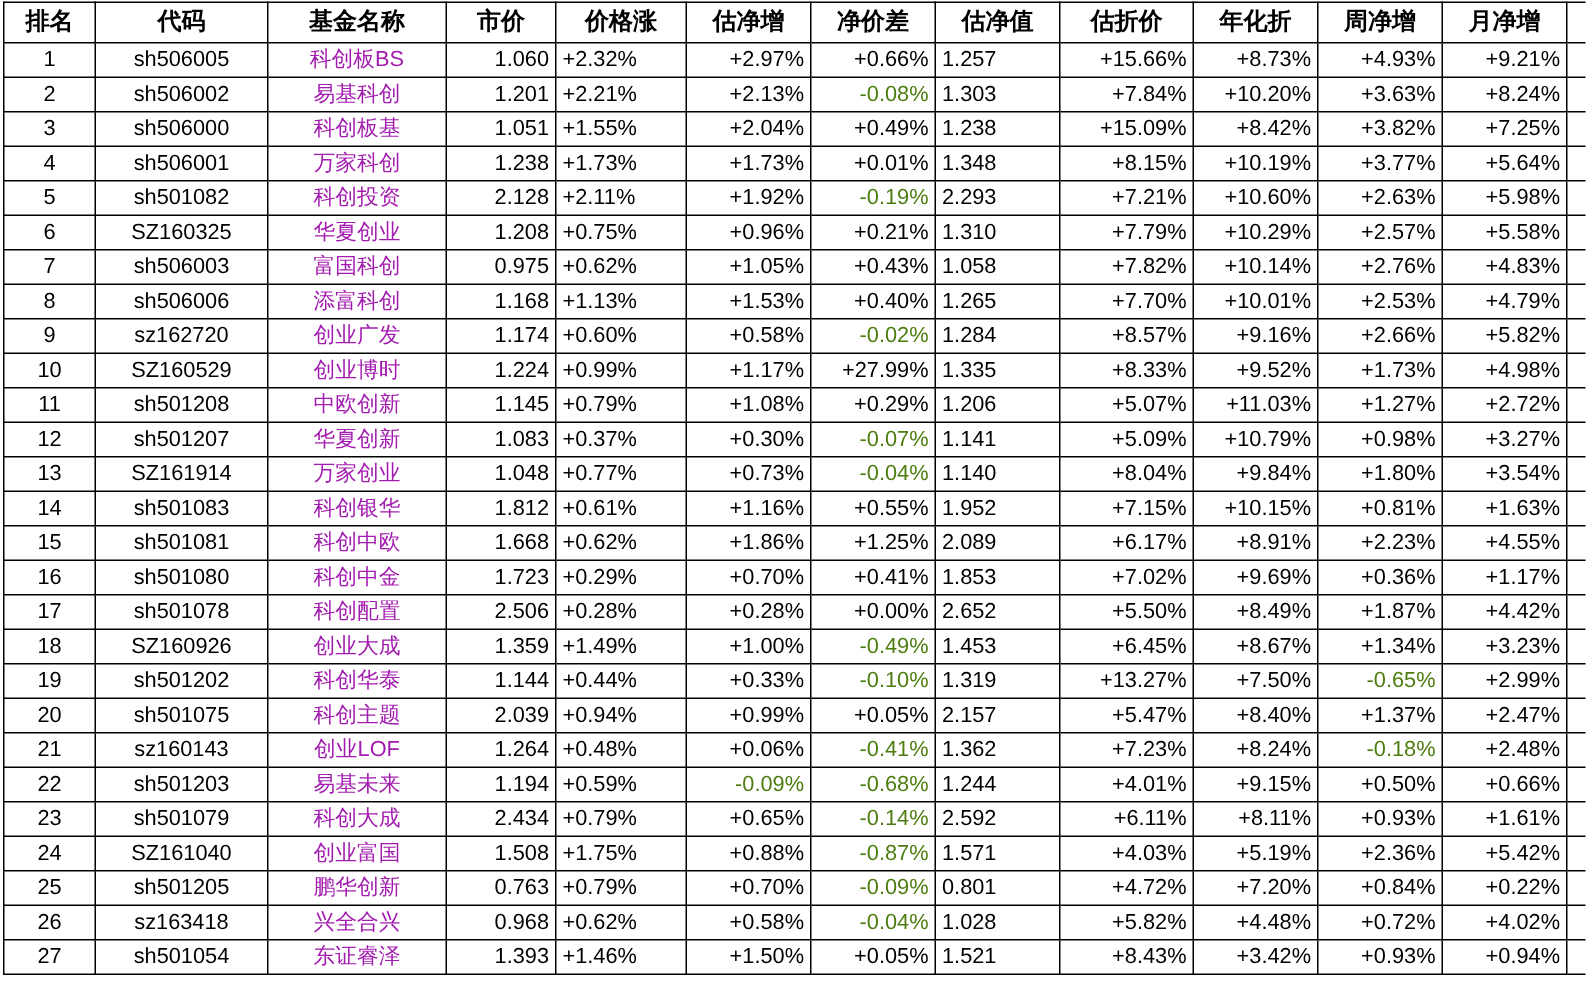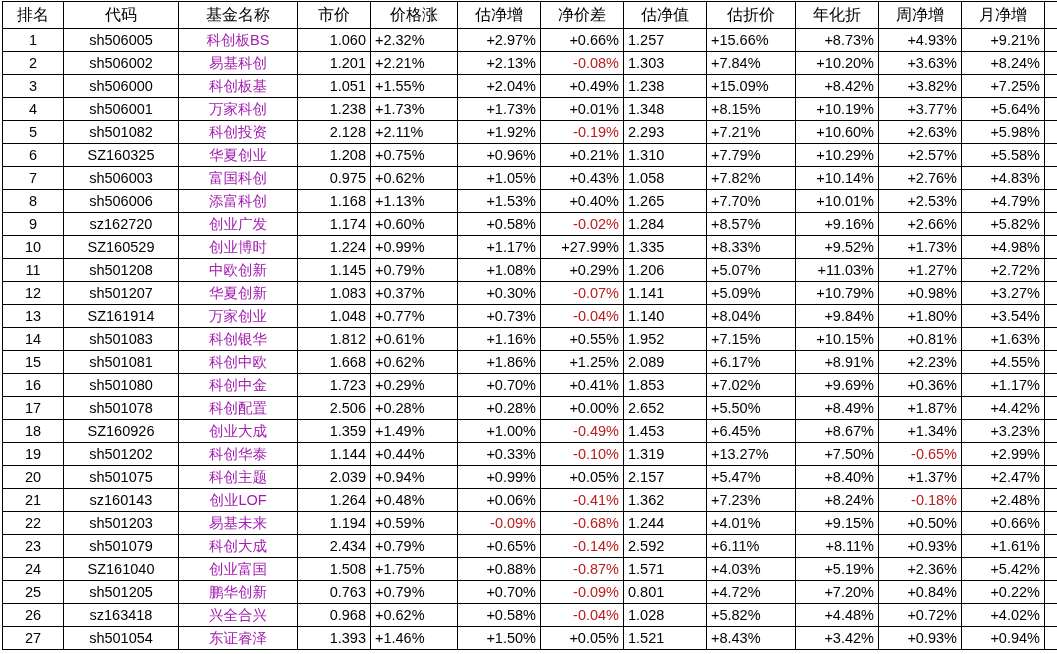--- a/index.html
+++ b/index.html
@@ -22,43 +22,43 @@
   #fund-table th, #fund-table td {
     border: 1px solid #000000;
     height: 22px;
     padding: 0 4px;
     font-size: 14.5px;
     line-height: 22px;
     white-space: nowrap;
     overflow: hidden;
   }
   #fund-table thead th {
-    font-weight: normal;
+    font-weight: bold;
     text-align: center;
     font-size: 16px;
     height: 26px;
     line-height: 26px;
   }
   
   .c-rank  { text-align: center; width: 52px; }
   .c-code  { text-align: center; width: 106px; }
   .c-name  { text-align: center; width: 110px; }
   .c-num   { text-align: right; width: 64px; }
   .c-pct   { text-align: left; width: 78px; }
   .c-pct2  { text-align: right; width: 74px; }
   .c-est   { text-align: left; width: 74px; }
-  .c-disc  { text-align: left; width: 80px; }
+  .c-disc  { text-align: right; width: 80px; }
   .c-ann   { text-align: right; width: 74px; }
   .c-week  { text-align: right; width: 74px; }
   .c-month { text-align: right; width: 74px; }
   .c-pos   { text-align: right; width: 68px; }
 
   .name-cell { color: #a21caf; }
   .up { color: #000000; }
-  .down { color: #b91c1c; }
+  .down { color: #4d7c0f; }
   .pad-r { padding-right: 7px; }
 </style>
 </head>
 <body>
 
 <table id="fund-table">
   <thead>
     <tr>
       <th class="c-rank">排名</th>
       <th class="c-code">代码</th>

